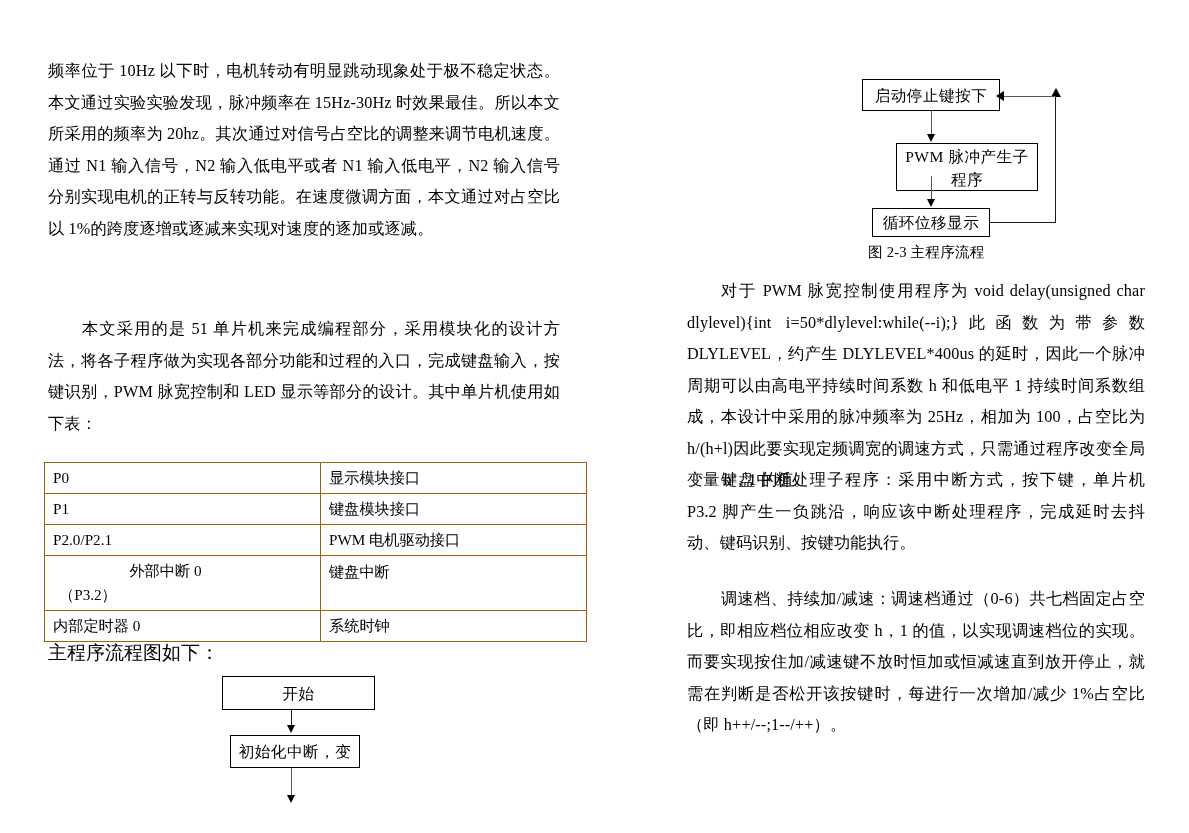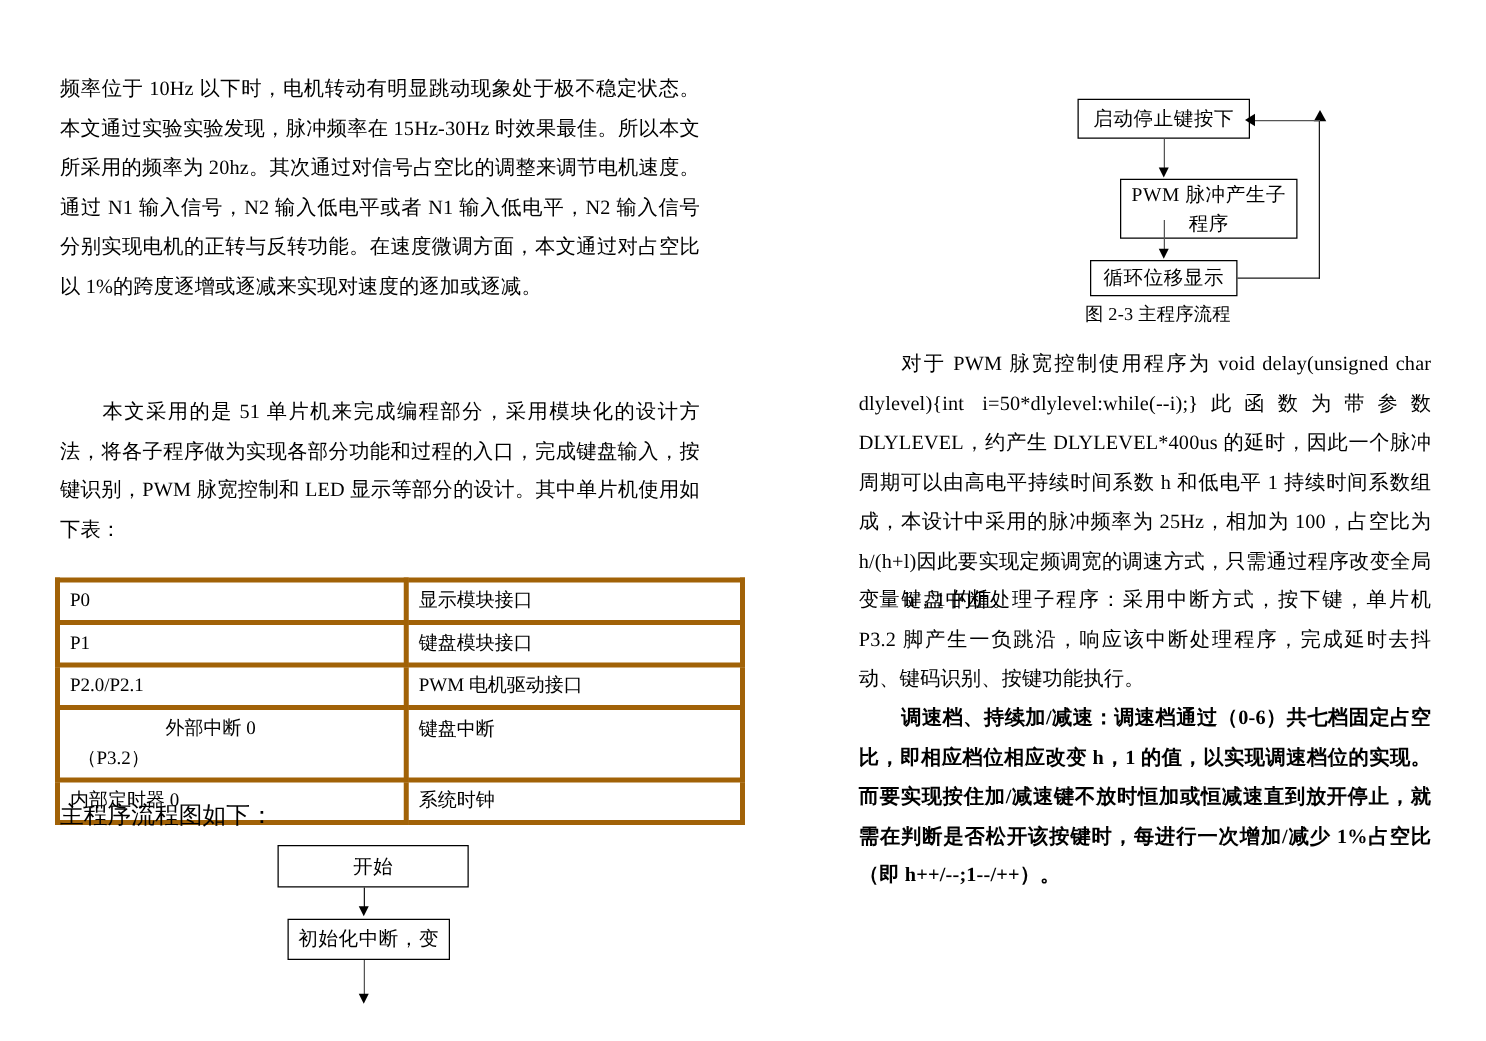--- a/index.html
+++ b/index.html
@@ -63,21 +63,21 @@
   }
 
   
   .tbl {
     position: absolute;
     border-collapse: collapse;
     table-layout: fixed;
     font-size: 15.2px;
   }
   .tbl td {
-    border: 4px solid #a16207;
+    border: 1px solid #a16207;
     padding: 4px 8px;
     vertical-align: middle;
     line-height: 22px;
   }
   .tbl td.c1 { width: 259px; }
   .tbl td.c2 { width: 249px; }
   .tbl td.two-line { padding: 3px 8px; line-height: 24px; }
   .tbl .ln-a { display: block; text-align: center; padding-right: 34px; }
   .tbl .ln-b { display: block; text-align: left; padding-left: 6px; }
 
@@ -230,18 +230,18 @@
   </div>
 
   <div class="col-right" style="top:276px;">
     <p class="para indent" style="margin:0;">对于 PWM 脉宽控制使用程序为 void delay(unsigned char dlylevel){int i=50*dlylevel:while(--i);}此函数为带参数 DLYLEVEL，约产生 DLYLEVEL*400us 的延时，因此一个脉冲周期可以由高电平持续时间系数 h 和低电平 1 持续时间系数组成，本设计中采用的脉冲频率为 25Hz，相加为 100，占空比为 h/(h+l)因此要实现定频调宽的调速方式，只需通过程序改变全局变量 h，1 的值。</p>
   </div>
 
   <div class="col-right" style="top:465px;">
     <p class="para indent" style="margin:0;">键盘中断处理子程序：采用中断方式，按下键，单片机 P3.2 脚产生一负跳沿，响应该中断处理程序，完成延时去抖动、键码识别、按键功能执行。</p>
   </div>
 
-  <div class="col-right" style="top:559px;font-weight:bold;">
+  <div class="col-right" style="top:584px;">
     <p class="para indent" style="margin:0;">调速档、持续加/减速：调速档通过（0-6）共七档固定占空比，即相应档位相应改变 h，1 的值，以实现调速档位的实现。而要实现按住加/减速键不放时恒加或恒减速直到放开停止，就需在判断是否松开该按键时，每进行一次增加/减少 1%占空比（即 h++/--;1--/++）。</p>
   </div>
 
 
 </div>
 
 </body></html>

